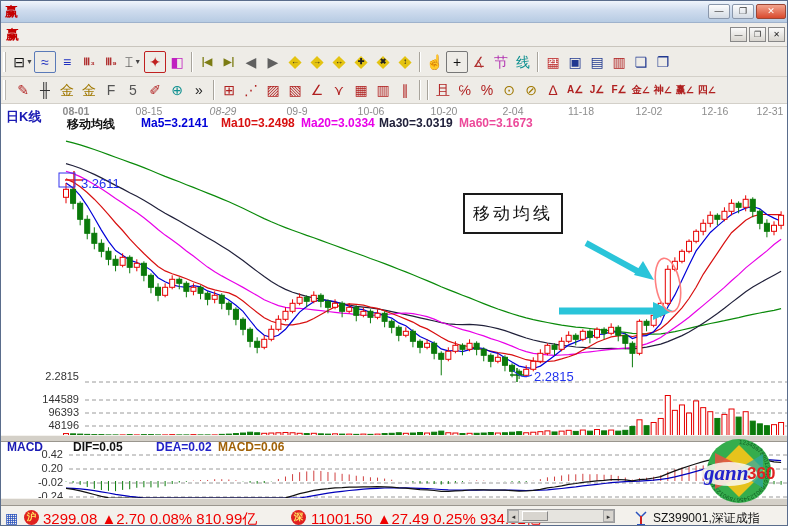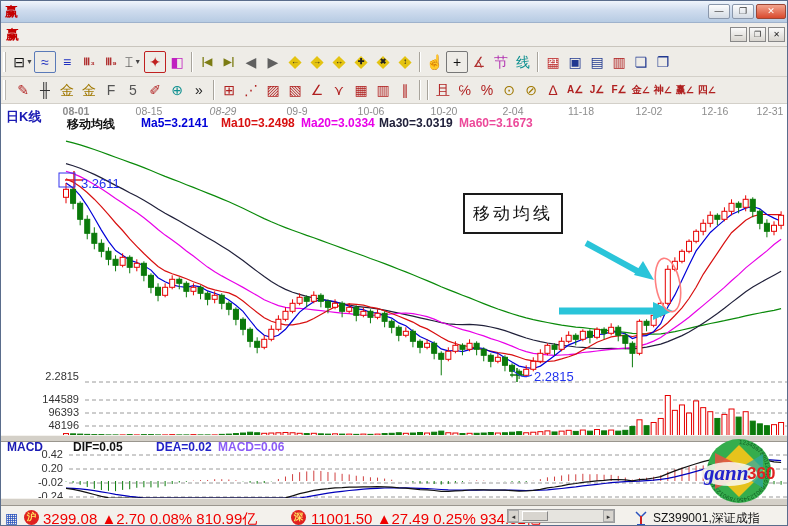--- a/index.html
+++ b/index.html
@@ -56,21 +56,21 @@
   .stock{position:absolute;left:618px;top:8px;font-size:13.5px;font-weight:bold;color:#2424cc;
     white-space:nowrap}
   .annotation{position:absolute;left:462px;top:89px;width:100px;height:41px;border:2px solid #1a1a1a;
     background:#fff;display:flex;align-items:center;justify-content:center;font-size:17px;
     letter-spacing:3px;color:#111;z-index:5}
   .macd-row{position:absolute;left:0;top:336px;width:788px;height:13px;font-size:12px;font-weight:bold}
   .macd-row span{position:absolute;white-space:nowrap}
   .macd-l{left:6px;color:#1a1ab4}
   .macd-dif{left:72px;color:#111}
   .macd-dea{left:155px;color:#2222c8}
-  .macd-m{left:217px;color:#8b5cf6}
+  .macd-m{left:217px;color:#a16207}
   svg.chartsvg{position:absolute;left:0;top:0}
   
   .hdiv{position:absolute;left:0;top:434px;width:788px;height:7px;background:#d4d0c8;
     border-top:1px solid #f4f2ee;border-bottom:1px solid #9a968e;z-index:4}
   .bstrip{position:absolute;left:0;top:497px;width:788px;height:8px;background:#d4d0c8;
     border-top:1px solid #f4f2ee;border-bottom:1px solid #9a968e;z-index:4}
   
   .statusbar{position:absolute;left:0;top:505px;width:788px;height:21px;background:#f3f1ec;z-index:7}
   .statusbar span{position:absolute;top:4px;white-space:nowrap}
   .cal-ic{left:4px;top:2px;font-size:14px;color:#2a52be}

